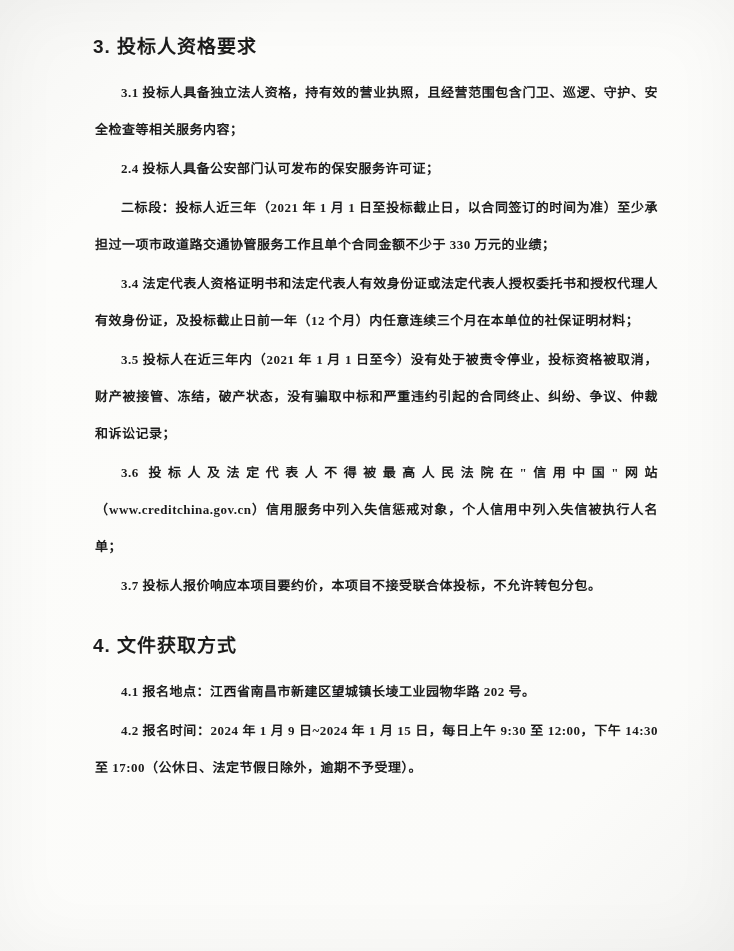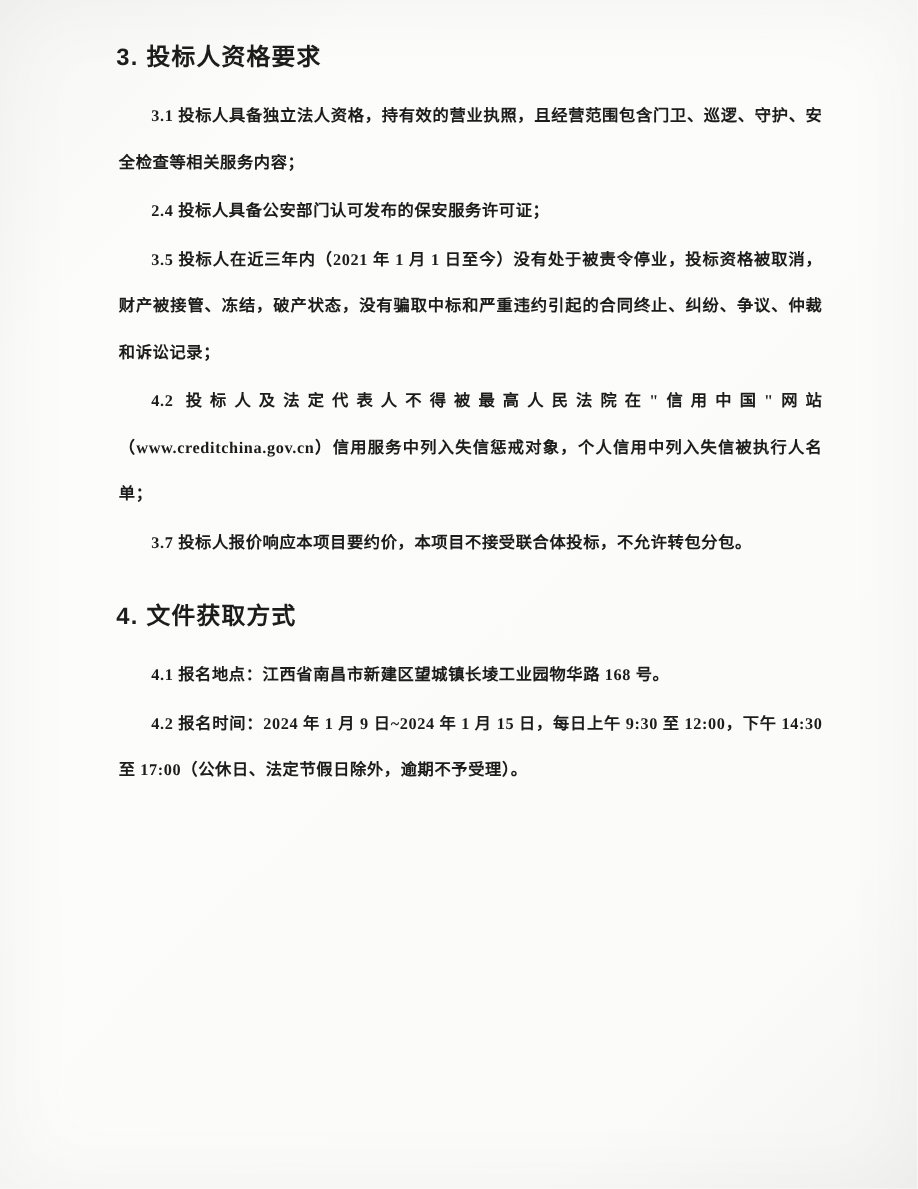--- a/index.html
+++ b/index.html
@@ -47,26 +47,28 @@
 </head>
 <body style="color: rgb(28, 28, 28);">
 
 <div class="page">
 
   <section>
     <h2 class="sec-heading">3. 投标人资格要求</h2>
 
     <p class="para">3.1 投标人具备独立法人资格，持有效的营业执照，且经营范围包含门卫、巡逻、守护、安全检查等相关服务内容；</p>
     <p class="para">2.4 投标人具备公安部门认可发布的保安服务许可证；</p>
+    <p class="para">二标段：投标人近三年（2021 年 1 月 1 日至投标截止日，以合同签订的时间为准）至少承担过一项市政道路交通协管服务工作且单个合同金额不少于 330 万元的业绩；</p>
+    <p class="para">3.4 法定代表人资格证明书和法定代表人有效身份证或法定代表人授权委托书和授权代理人有效身份证，及投标截止日前一年（12 个月）内任意连续三个月在本单位的社保证明材料；</p>
     <p class="para">3.5 投标人在近三年内（2021 年 1 月 1 日至今）没有处于被责令停业，投标资格被取消，财产被接管、冻结，破产状态，没有骗取中标和严重违约引起的合同终止、纠纷、争议、仲裁和诉讼记录；</p>
-    <p class="para">4.2 投标人及法定代表人不得被最高人民法院在"信用中国"网站（www.creditchina.gov.cn）信用服务中列入失信惩戒对象，个人信用中列入失信被执行人名单；</p>
+    <p class="para">3.6 投标人及法定代表人不得被最高人民法院在"信用中国"网站（www.creditchina.gov.cn）信用服务中列入失信惩戒对象，个人信用中列入失信被执行人名单；</p>
     <p class="para">3.7 投标人报价响应本项目要约价，本项目不接受联合体投标，不允许转包分包。</p>
   </section>
 
   <section>
     <h2 class="sec-heading second">4. 文件获取方式</h2>
 
-    <p class="para">4.1 报名地点：江西省南昌市新建区望城镇长堎工业园物华路 168 号。</p>
+    <p class="para">4.1 报名地点：江西省南昌市新建区望城镇长堎工业园物华路 202 号。</p>
     <p class="para">4.2 报名时间：2024 年 1 月 9 日~2024 年 1 月 15 日，每日上午 9:30 至 12:00，下午 14:30 至 17:00（公休日、法定节假日除外，逾期不予受理）。</p>
 
   </section>
 
 </div>
 
 </body></html>

